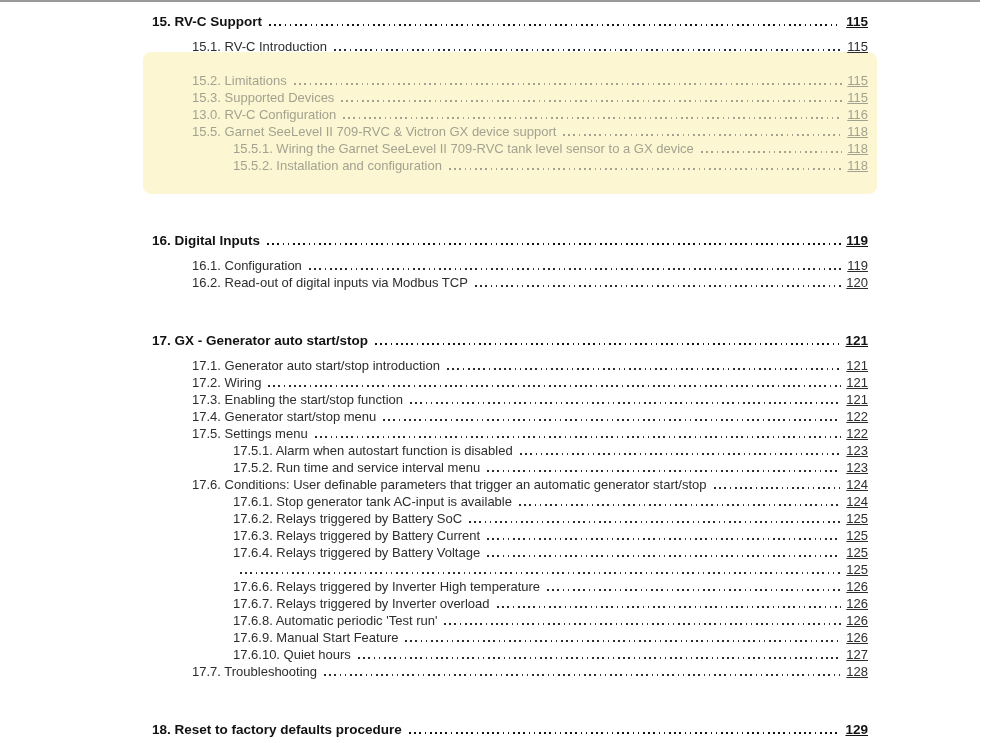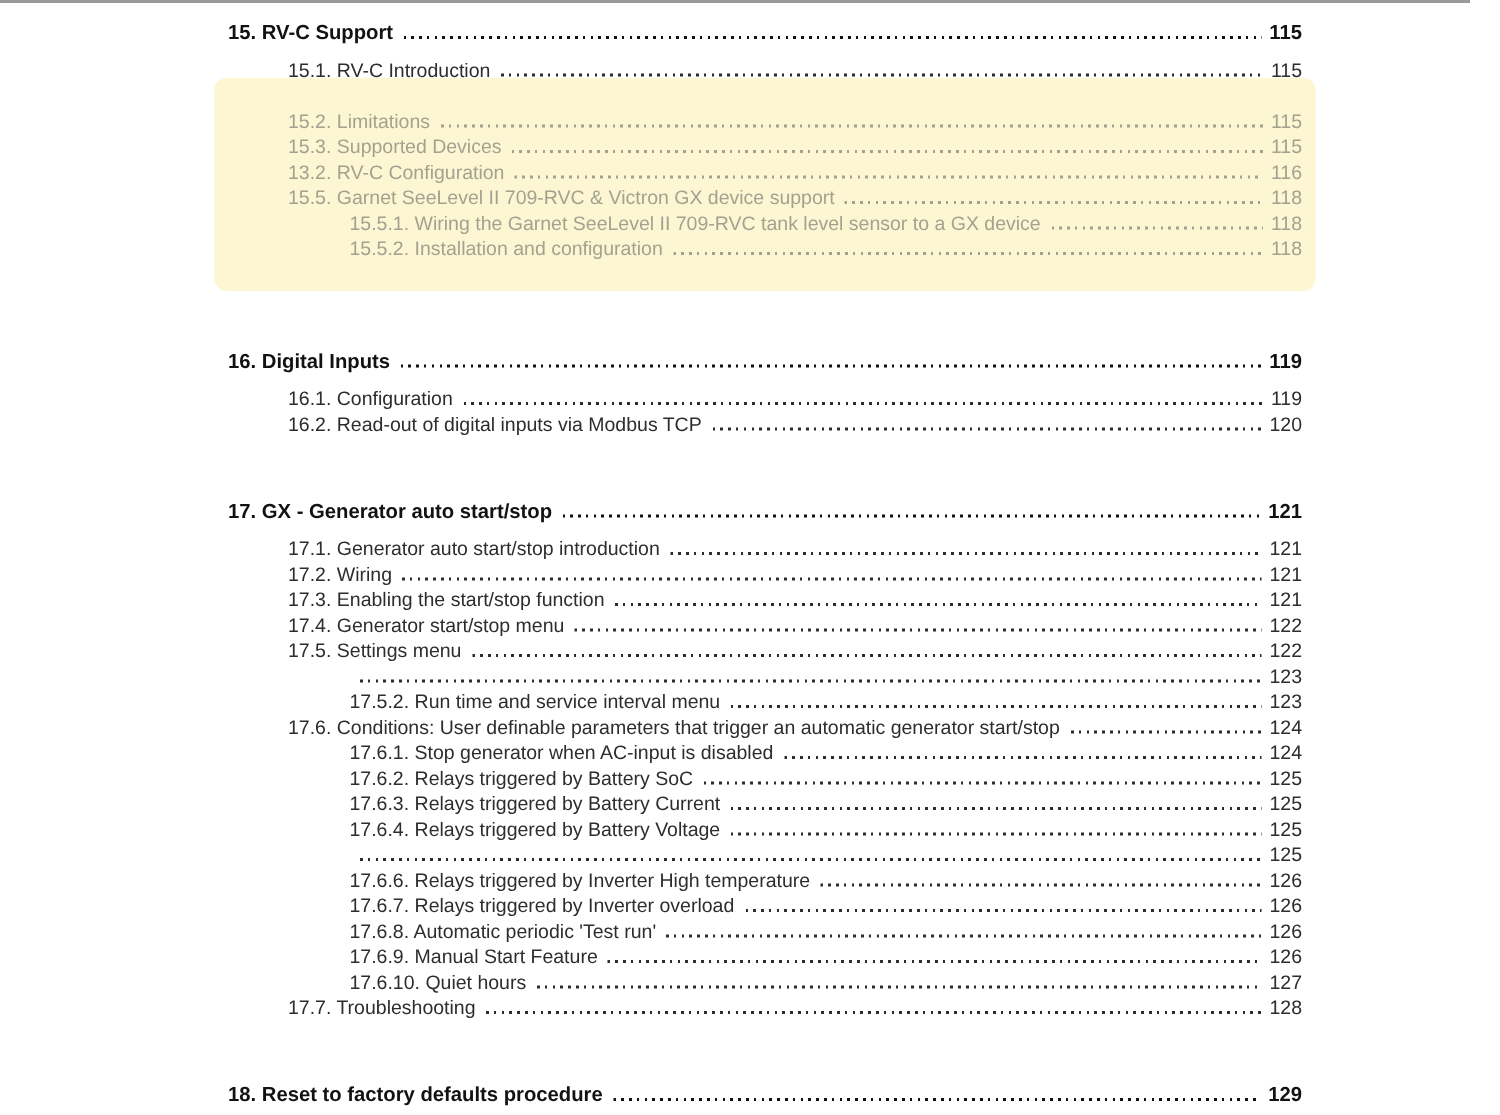--- a/index.html
+++ b/index.html
@@ -43,21 +43,21 @@
   .label { white-space: nowrap; }
   .leader {
     flex: 1 1 auto;
     min-width: 12px;
     height: 2px;
     align-self: flex-end;
     margin: 0 5px 4px 7px;
     background-image: repeating-linear-gradient(to right, currentColor 0 1.7px, transparent 1.7px 5.2px);
   }
   .header .leader { height: 2.4px; margin-bottom: 3.6px; }
-  .pg { text-align: center; }
+  .pg { text-align: center; text-decoration: underline; }
   .hl-band {
     background: var(--highlight-bg);
     border-radius: 8px;
     margin: -3px -9px;
     padding: 20px 9px;
     color: var(--highlight-text);
   }
   .hl-band .row { color: var(--highlight-text); }
 </style>
 </head>
@@ -82,21 +82,21 @@
             <span class="label">15.2. Limitations</span>
             <span class="leader"></span>
             <span class="pg">115</span>
           </div>
           <div class="row lvl2">
             <span class="label">15.3. Supported Devices</span>
             <span class="leader"></span>
             <span class="pg">115</span>
           </div>
           <div class="row lvl2">
-            <span class="label">13.2. RV-C Configuration</span>
+            <span class="label">13.0. RV-C Configuration</span>
             <span class="leader"></span>
             <span class="pg">116</span>
           </div>
           <div class="row lvl2">
             <span class="label">15.5. Garnet SeeLevel II 709-RVC &amp; Victron GX device support</span>
             <span class="leader"></span>
             <span class="pg">118</span>
           </div>
           <div class="row lvl3">
             <span class="label">15.5.1. Wiring the Garnet SeeLevel II 709-RVC tank level sensor to a GX device</span>
@@ -152,35 +152,36 @@
           <span class="label">17.4. Generator start/stop menu</span>
           <span class="leader"></span>
           <span class="pg">122</span>
         </div>
         <div class="row lvl2">
           <span class="label">17.5. Settings menu</span>
           <span class="leader"></span>
           <span class="pg">122</span>
         </div>
         <div class="row lvl3">
+          <span class="label">17.5.1. Alarm when autostart function is disabled</span>
           <span class="leader"></span>
           <span class="pg">123</span>
         </div>
         <div class="row lvl3">
           <span class="label">17.5.2. Run time and service interval menu</span>
           <span class="leader"></span>
           <span class="pg">123</span>
         </div>
         <div class="row lvl2">
           <span class="label">17.6. Conditions: User definable parameters that trigger an automatic generator start/stop</span>
           <span class="leader"></span>
           <span class="pg">124</span>
         </div>
         <div class="row lvl3">
-          <span class="label">17.6.1. Stop generator when AC-input is disabled</span>
+          <span class="label">17.6.1. Stop generator tank AC-input is available</span>
           <span class="leader"></span>
           <span class="pg">124</span>
         </div>
         <div class="row lvl3">
           <span class="label">17.6.2. Relays triggered by Battery SoC</span>
           <span class="leader"></span>
           <span class="pg">125</span>
         </div>
         <div class="row lvl3">
           <span class="label">17.6.3. Relays triggered by Battery Current</span>

